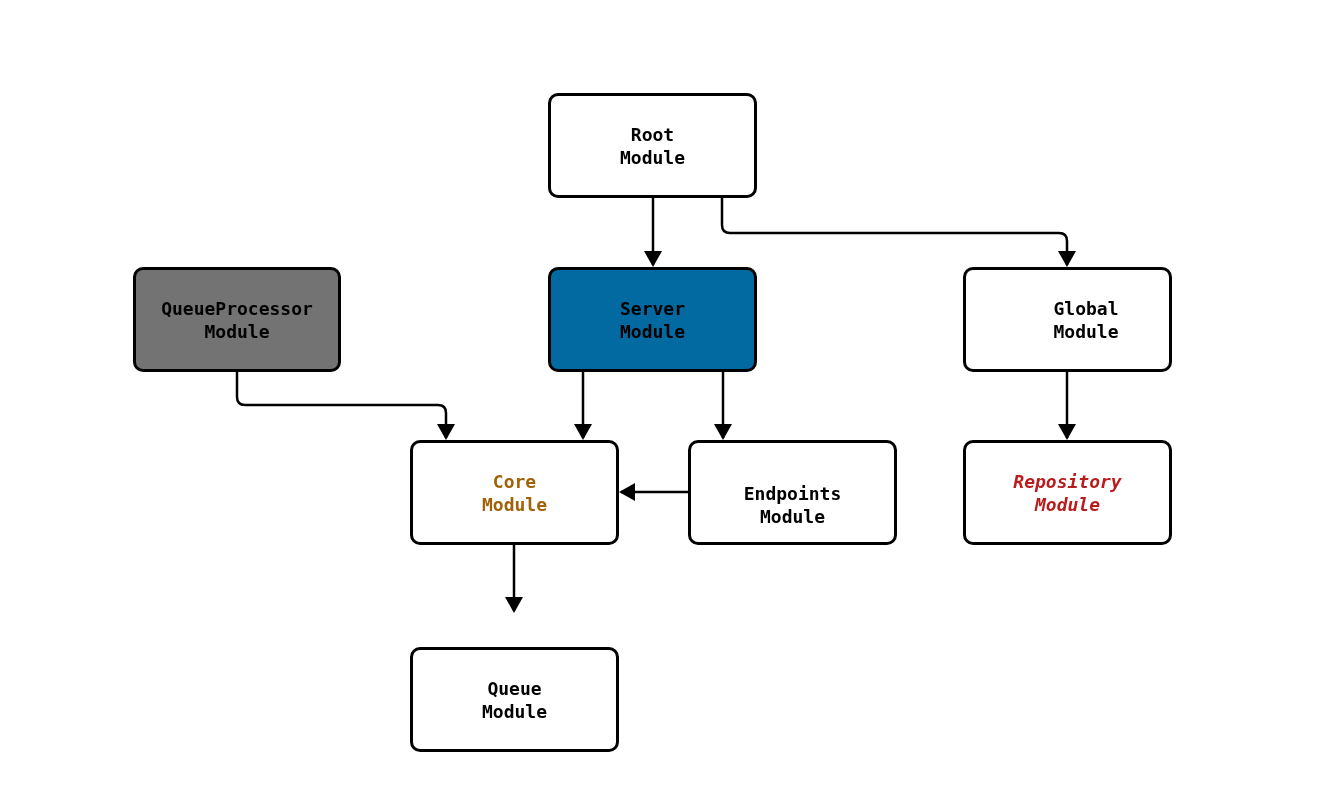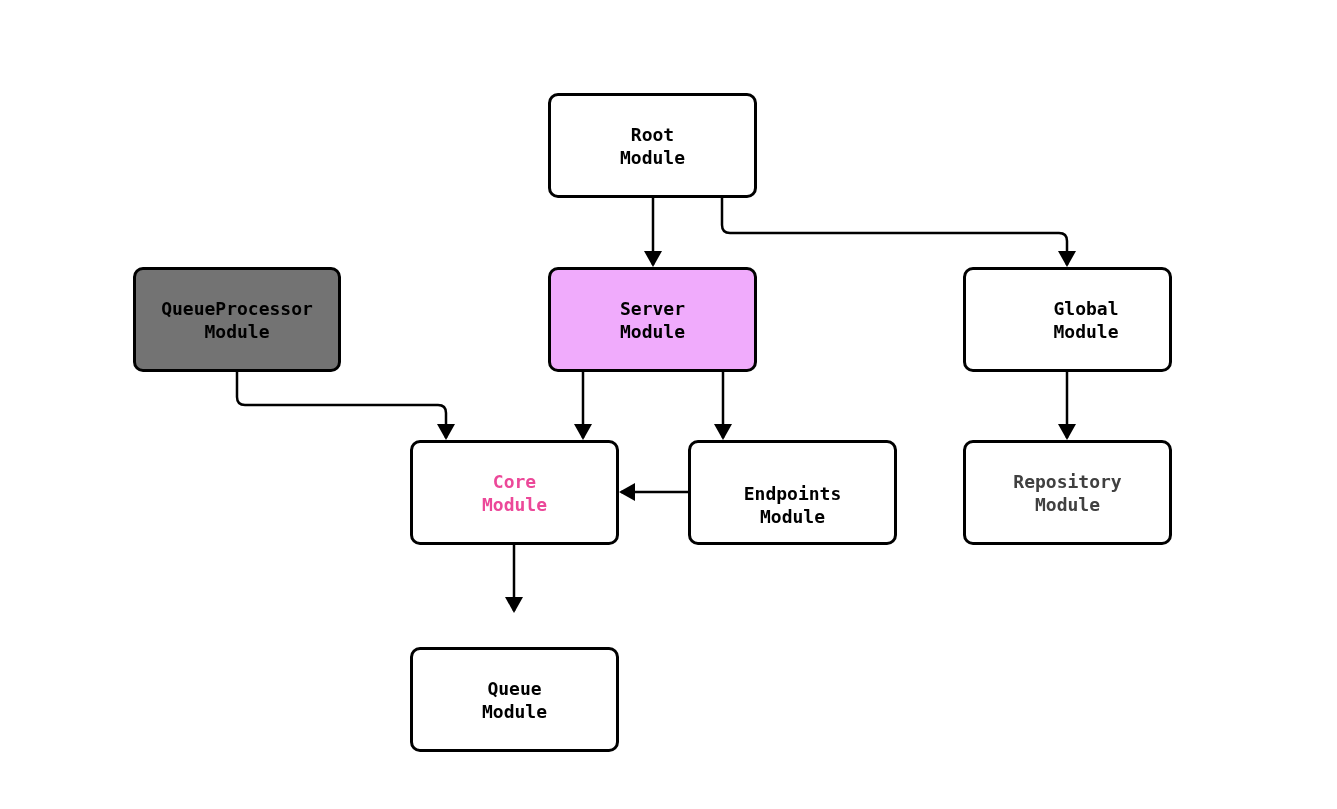--- a/index.html
+++ b/index.html
@@ -63,37 +63,37 @@
     </svg>
 
 <div class="node" style="left: 548px; top: 93px; width: 209px; height: 105px; border-color: rgb(0, 0, 0); background: rgb(255, 255, 255);">
       <div class="node-label" style="color: rgb(0, 0, 0);">Root
 Module</div>
     </div>
     <div class="node" style="left: 133px; top: 267px; width: 208px; height: 105px; border-color: rgb(0, 0, 0); background: #737373;">
       <div class="node-label" style="color: rgb(0, 0, 0);">QueueProcessor
 Module</div>
     </div>
-    <div class="node" style="left: 548px; top: 267px; width: 209px; height: 105px; border-color: rgb(0, 0, 0); background: #f0abfc;">
+    <div class="node" style="left: 548px; top: 267px; width: 209px; height: 105px; border-color: rgb(0, 0, 0); background: #0369a1;">
       <div class="node-label" style="color: rgb(0, 0, 0);">Server
 Module</div>
     </div>
     <div class="node" style="left: 963px; top: 267px; width: 209px; height: 105px; border-color: rgb(0, 0, 0); background: rgb(255, 255, 255);">
       <div class="node-label" style="color: rgb(0, 0, 0); margin-left: 37px;">Global
 Module</div>
     </div>
     <div class="node" style="left: 410px; top: 440px; width: 209px; height: 105px; border-color: rgb(0, 0, 0); background: rgb(255, 255, 255);">
-      <div class="node-label" style="color: #ec4899;">Core
+      <div class="node-label" style="color: #a16207;">Core
 Module</div>
     </div>
     <div class="node" style="left: 688px; top: 440px; width: 209px; height: 105px; border-color: rgb(0, 0, 0); background: rgb(255, 255, 255);">
       <div class="node-label" style="color: rgb(0, 0, 0); margin-top: 24px;">Endpoints
 Module</div>
     </div>
     <div class="node" style="left: 963px; top: 440px; width: 209px; height: 105px; border-color: rgb(0, 0, 0); background: rgb(255, 255, 255);">
-      <div class="node-label" style="color: #404040;">Repository
+      <div class="node-label" style="color: #b91c1c; font-style: italic;">Repository
 Module</div>
     </div>
     <div class="node" style="left: 410px; top: 613px; width: 209px; height: 105px; border-color: rgb(0, 0, 0); background: rgb(255, 255, 255); margin-top: 34px;">
       <div class="node-label" style="color: rgb(0, 0, 0);">Queue
 Module</div>
     </div>
   </div>
 
 </body></html>

